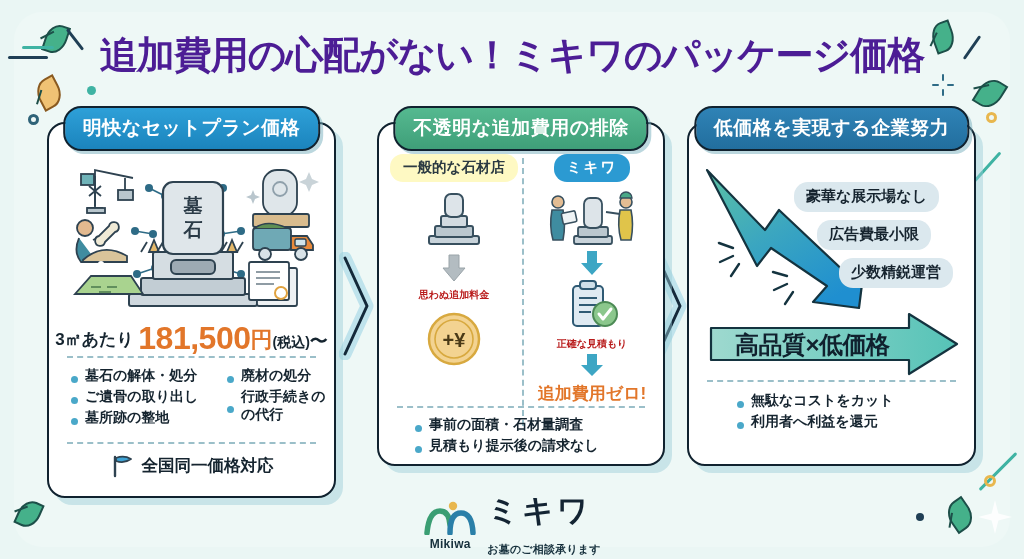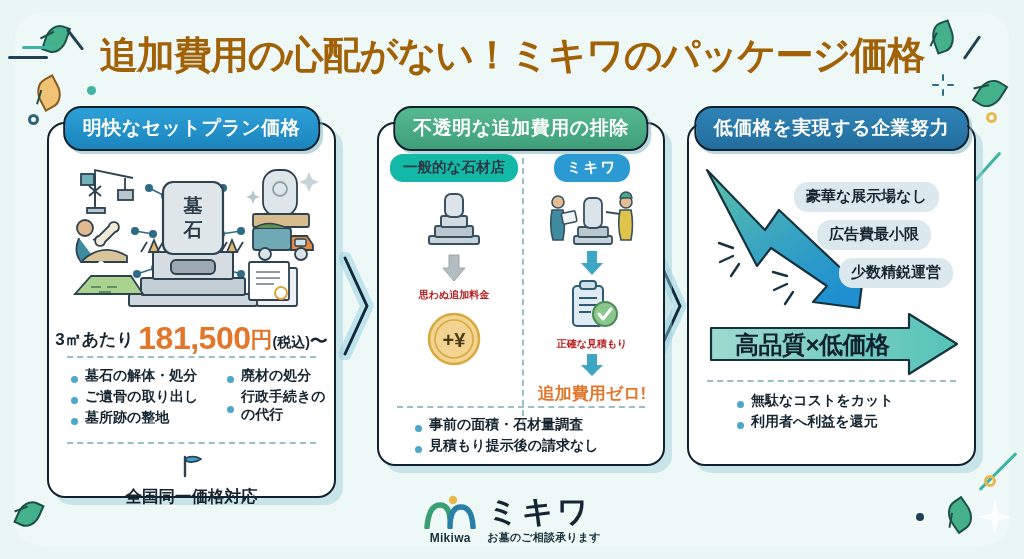--- a/index.html
+++ b/index.html
@@ -56,21 +56,21 @@
     background: #ffffff;
     clip-path: polygon(50% 0%, 60% 40%, 100% 50%, 60% 60%, 50% 100%, 40% 60%, 0% 50%, 40% 40%);
     opacity: .85;
   }
 
   
   .title {
     position: absolute; left: 0; top: 30px; width: 1024px;
     text-align: center;
     font-size: 38px; font-weight: 700; letter-spacing: -1px;
-    color: #a16207;
+    color: #4c1d95;
     white-space: nowrap;
   }
 
   
   .panel {
     position: absolute;
     background: #ffffff;
     border: 2.5px solid #10222f;
     border-radius: 18px;
     box-shadow: 7px 7px 0 rgba(154,205,214,.45);
@@ -134,39 +134,39 @@
     width: 7px; height: 7px; border-radius: 50%;
     background: #4aa8c9;
     margin: 7px 7px 0 0;
   }
   .bullets li.wrap { white-space: normal; }
 
   .flagline {
     position: absolute; left: 0; width: 100%;
     display: flex; align-items: center; justify-content: center;
     gap: 8px;
-    font-size: 16.5px; font-weight: 700; color: #15242f; flex-direction: column;
+    font-size: 16.5px; font-weight: 700; color: #15242f;
   }
 
   
   .p2col { position: absolute; top: 30px; width: 134px; text-align: center; }
   #p2left  { left: 8px; }
   #p2right { left: 146px; }
   .vdash {
     position: absolute; left: 143px; top: 34px;
     height: 268px; border-left: 2px dashed #9bbfc9;
   }
   .minipill {
     display: inline-block;
     padding: 4px 13px 5px;
     border-radius: 13px;
     font-size: 14.5px; font-weight: 700;
     white-space: nowrap;
   }
-  .minipill.gray { background: #14b8a6; color: #2b3a42; }
+  .minipill.gray { background: #fef9c3; color: #2b3a42; }
   .minipill.blue { background: #2b9ad2; color: #ffffff; letter-spacing: 2px; }
 
   .p2label {
     font-size: 10px; font-weight: 700; color: #b91c1c;
     white-space: nowrap;
   }
   .p2zero {
     font-size: 17px; font-weight: 700; color: #e2762a;
     white-space: nowrap;
   }
@@ -200,21 +200,21 @@
   .logo-en {
     font-size: 12px; font-weight: 700; color: #16303c;
     letter-spacing: .3px; margin-top: -2px;
   }
   .logo-name {
     font-size: 31px; font-weight: 700; color: #132433;
     letter-spacing: 3px; line-height: 1;
   }
   .logo-tag {
     font-size: 11px; font-weight: 700; color: #16303c;
-    letter-spacing: .2px; margin-top: 3px;
+    letter-spacing: .2px; margin-top: 16px;
   }
 </style>
 </head>
 <body>
 
 <div id="stage">
   <div class="bg-card"></div>
 
   <div class="deco leaf green" style="left:45px;top:24px;width:22px;height:30px;transform:rotate(18deg);">
       <i class="leaf-vein"></i>

